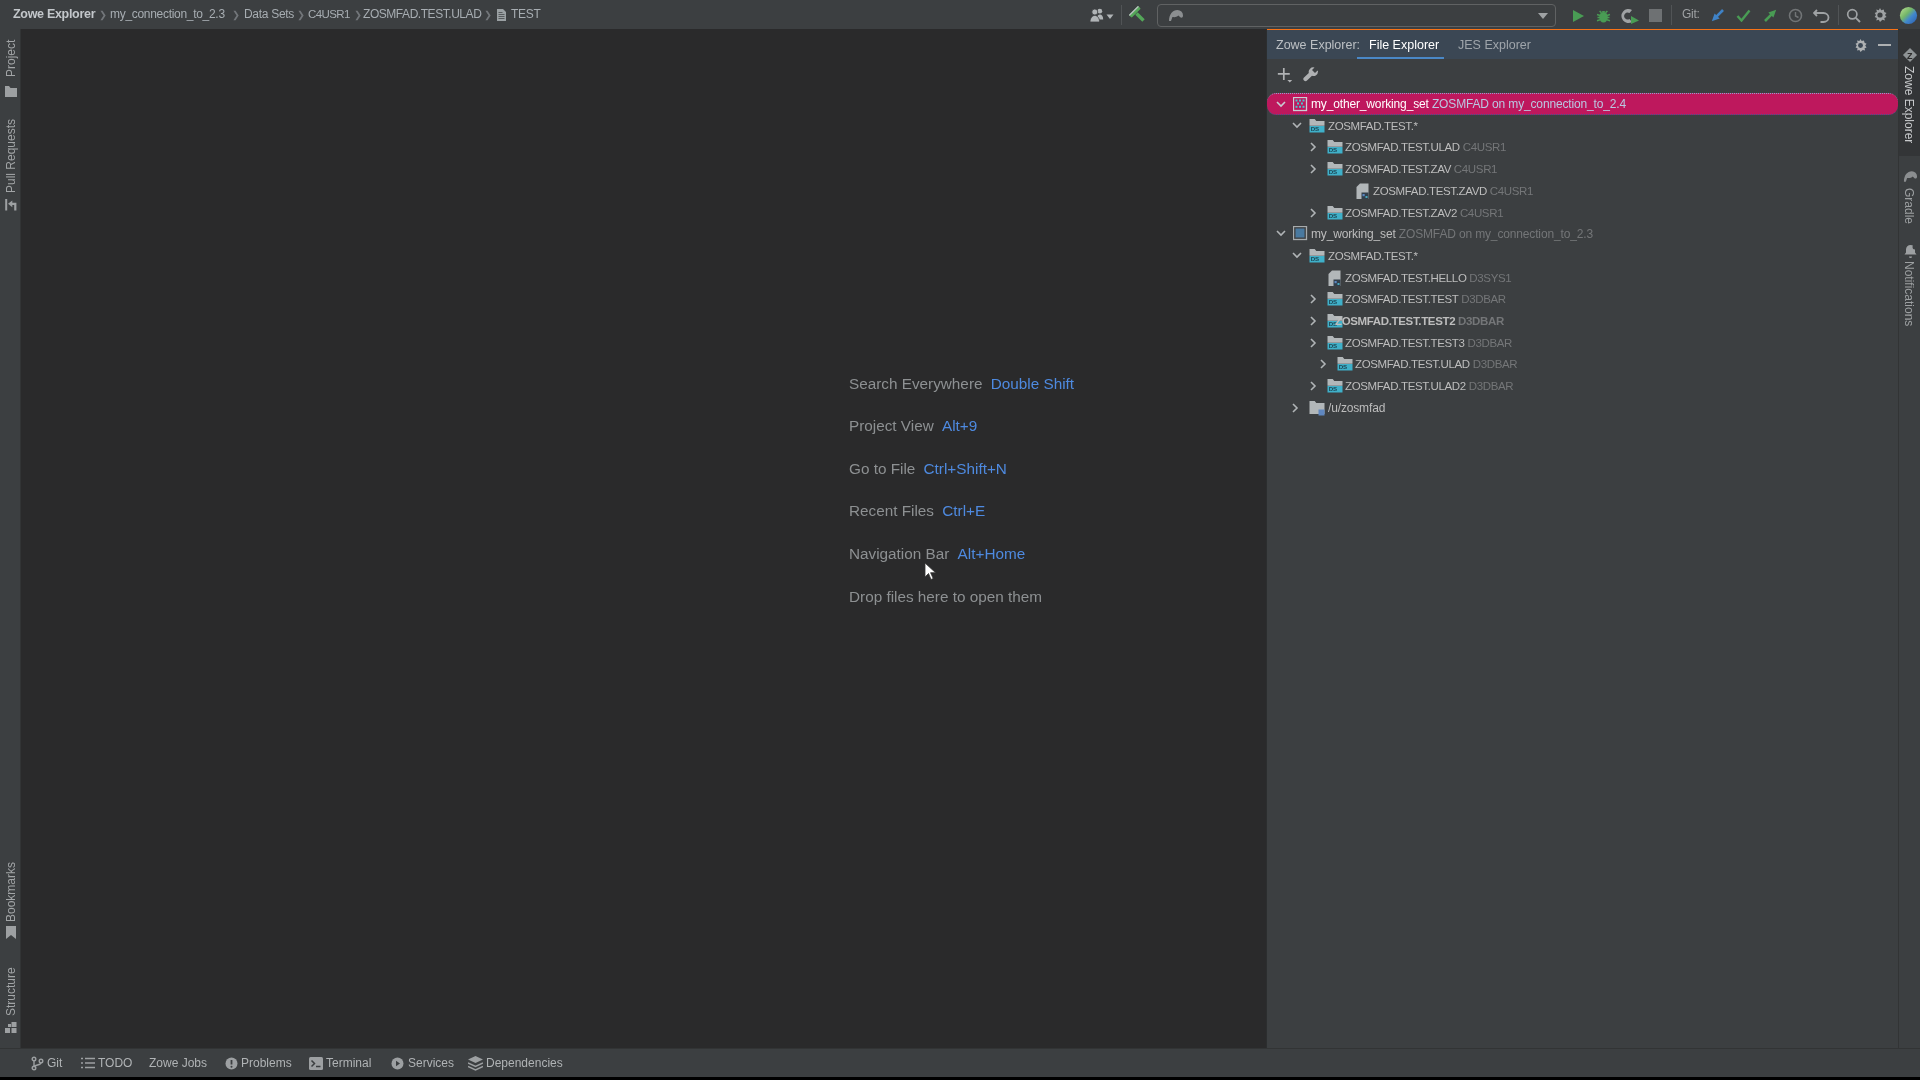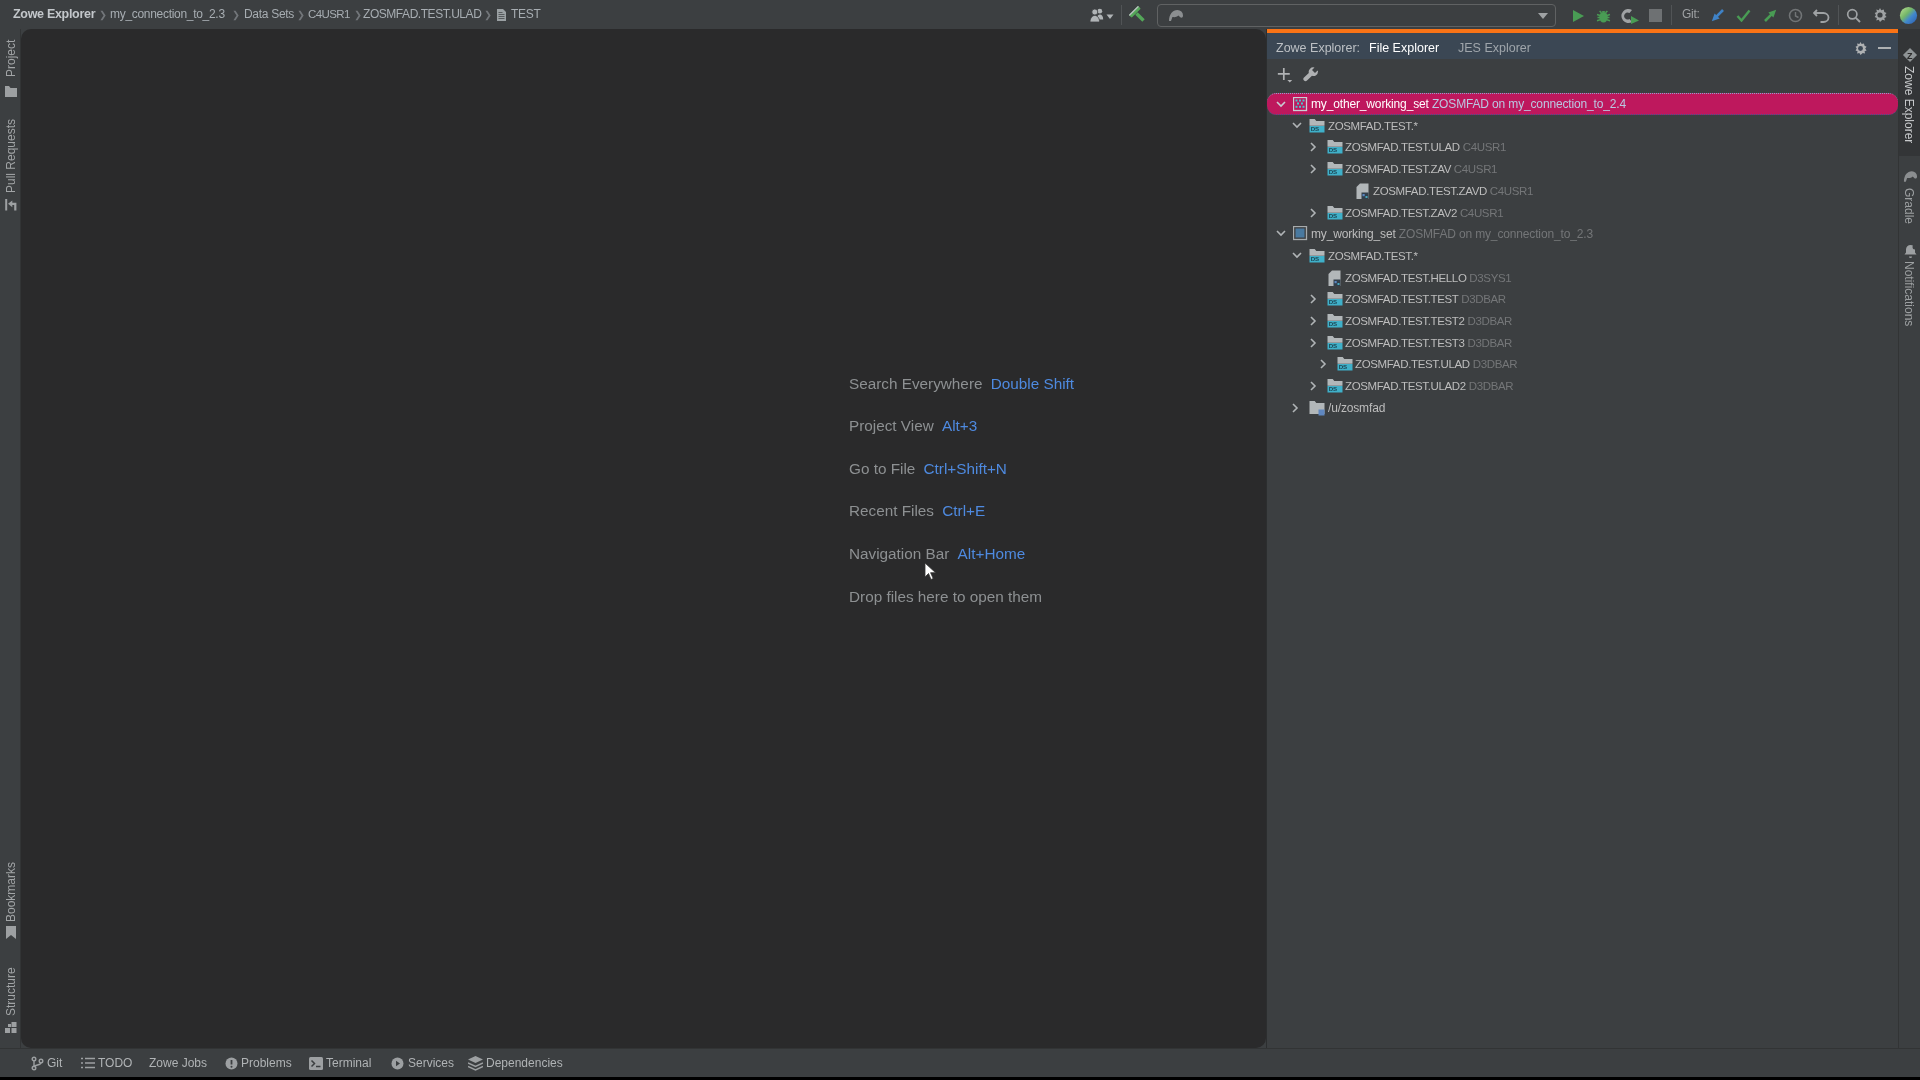--- a/index.html
+++ b/index.html
@@ -12,26 +12,26 @@
   .bc { position:absolute; top:0; height:29px; line-height:29px; font-size:12px; letter-spacing:-0.3px; color:#a7adb2; white-space:nowrap; }
   .bc.b { color:#c3c7cb; font-weight:bold; font-size:12.5px; }
   .bsep { position:absolute; top:0; height:29px; line-height:29px; font-size:9.5px; color:#72767a; }
   
   #lstripe { left:0; top:29px; width:21px; height:1019px; background:#3c3f41; border-right:1px solid #323435; }
   .vlab { position:absolute; color:#a2a5a7; font-size:12px; white-space:nowrap;
     transform:rotate(-90deg); transform-origin:left top; }
   .vlabr { position:absolute; color:#9da0a2; font-size:12px; white-space:nowrap;
     transform:rotate(90deg); transform-origin:left top; }
   
-  #editor { left:21px; top:29px; width:1245px; height:1019px; background:#2a2a2b;border-radius:10px; }
+  #editor { left:21px; top:29px; width:1245px; height:1019px; background:#2a2a2b; }
   .hint { position:absolute; left:828px; font-size:15.3px; white-space:nowrap; color:#8d9092; }
   .hint .k { color:#4e8ae0; margin-left:4px; }
   
   #rpanel { left:1266px; top:29px; width:632px; height:1019px; background:#3c3f41; border-left:1px solid #2c2e2f; }
-  #rheader { position:absolute; left:0; top:0; width:632px; height:30px; background:#3b4754; border-top:4px solid #f97316; }
+  #rheader { position:absolute; left:0; top:0; width:632px; height:30px; background:#3b4754; border-top:1px solid #f97316; }
   #rtoolbar { position:absolute; left:0; top:30px; width:632px; height:33px; background:#3c3f41; }
   .row { position:absolute; left:0; width:631px; height:22px; line-height:22px; font-size:12px; letter-spacing:-0.15px; color:#bdbdbd; white-space:nowrap; }
   .row.ds { font-size:11.5px; letter-spacing:-0.35px; }
   .row .txt { position:absolute; top:0; }
   .row .sec { color:#747678; }
   .row.sel { background:#be185d; color:#fff; border-top:1px dotted #8fa5cd; border-bottom:1px dotted #3d5a90; line-height:20px;border-radius:9px; }
   .row.sel .sec { color:#b9c8e2; }
   .chev { position:absolute; top:5px; }
   .ticon { position:absolute; top:3px; }
   
@@ -156,21 +156,21 @@
 <div class="vlab" style="left:4px;top:1016px;">Structure</div>
 <svg class="icon" style="left:5px;top:1022px;" width="13" height="12" viewBox="0 0 13 12">
   <rect x="0" y="6" width="5" height="5" fill="#9da0a2"></rect>
   <rect x="6.5" y="6" width="5" height="5" fill="#9da0a2"></rect>
   <rect x="6.5" y="0" width="5" height="5" fill="#9da0a2"></rect>
   <rect x="3" y="2" width="3" height="3" fill="#9da0a2"></rect>
 </svg>
 
 <div class="abs" id="editor">
   <div class="hint" style="top:346px;">Search Everywhere <span class="k">Double Shift</span></div>
-  <div class="hint" style="top:388px;">Project View <span class="k">Alt+3</span></div>
+  <div class="hint" style="top:388px;">Project View <span class="k">Alt+9</span></div>
   <div class="hint" style="top:431px;">Go to File <span class="k">Ctrl+Shift+N</span></div>
   <div class="hint" style="top:473px;">Recent Files <span class="k">Ctrl+E</span></div>
   <div class="hint" style="top:516px;">Navigation Bar <span class="k">Alt+Home</span></div>
   <div class="hint" style="top:559px;">Drop files here to open them</div>
   <svg class="icon" style="left:903px;top:533px;" width="13" height="20" viewBox="0 0 13 20">
     <path d="M1 1 v14 l3.5-3.5 l2.5 6 l2.2-1 l-2.6-5.8 h5z" fill="#fff" stroke="#333" stroke-width="0.8"></path>
   </svg>
 </div>
 
 <div class="abs" id="rpanel">
@@ -310,21 +310,21 @@
   </div>
   <div class="row ds" style="top:281px;">
     <svg class="chev" style="left:43px;top:6px;" width="7" height="10" viewBox="0 0 7 10">
         <path d="M1 1 l4 4 l-4 4" stroke="#b0b4b6" stroke-width="1.6" fill="none"></path>
       </svg>
     <svg class="ticon" style="left:60px;" width="16" height="16" viewBox="0 0 16 16">
       <path d="M0.5 3 V1 h5.2 l1.6 2 H15.5 v4.8 H0.5z" fill="#b2b7b9"></path>
       <rect x="0.5" y="8" width="15" height="6.5" fill="#3fb0c9"></rect>
       <text x="1.8" y="13.4" font-size="6.2" font-weight="bold" fill="#1d4654" font-family="Liberation Sans">DS</text>
     </svg>
-    <span class="txt" style="left:78px;">ZOSMFAD.TEST.TEST2 <span class="sec">D3DBAR</span></span>
+    <span class="txt" style="left:68px;font-weight:bold;">ZOSMFAD.TEST.TEST2 <span class="sec">D3DBAR</span></span>
   </div>
   <div class="row ds" style="top:302.7px;">
     <svg class="chev" style="left:43px;top:6px;" width="7" height="10" viewBox="0 0 7 10">
         <path d="M1 1 l4 4 l-4 4" stroke="#b0b4b6" stroke-width="1.6" fill="none"></path>
       </svg>
     <svg class="ticon" style="left:60px;" width="16" height="16" viewBox="0 0 16 16">
       <path d="M0.5 3 V1 h5.2 l1.6 2 H15.5 v4.8 H0.5z" fill="#b2b7b9"></path>
       <rect x="0.5" y="8" width="15" height="6.5" fill="#3fb0c9"></rect>
       <text x="1.8" y="13.4" font-size="6.2" font-weight="bold" fill="#1d4654" font-family="Liberation Sans">DS</text>
     </svg>

